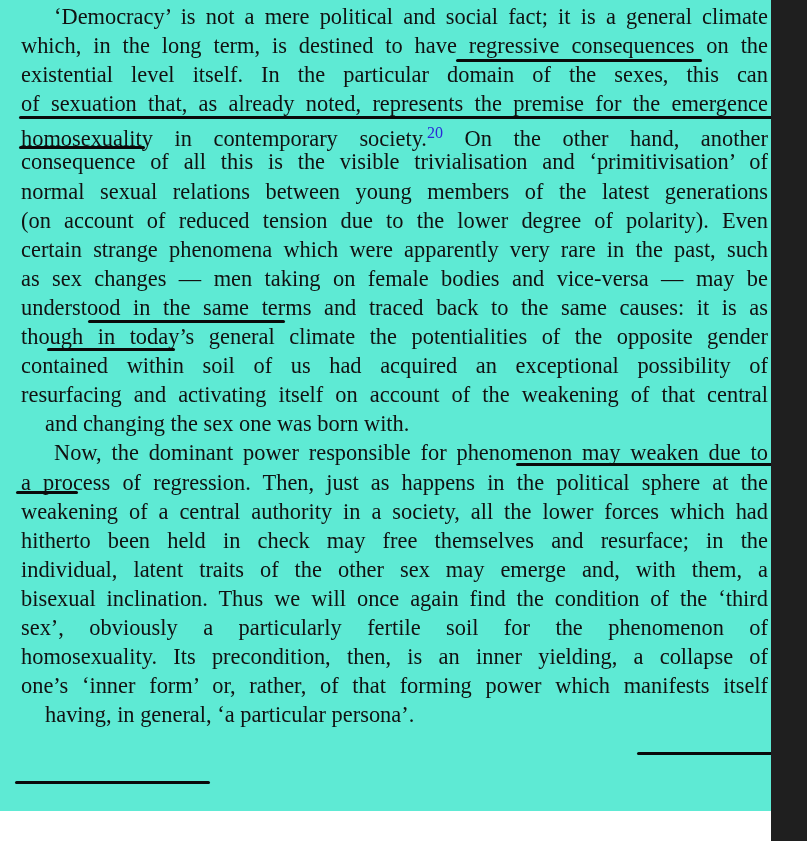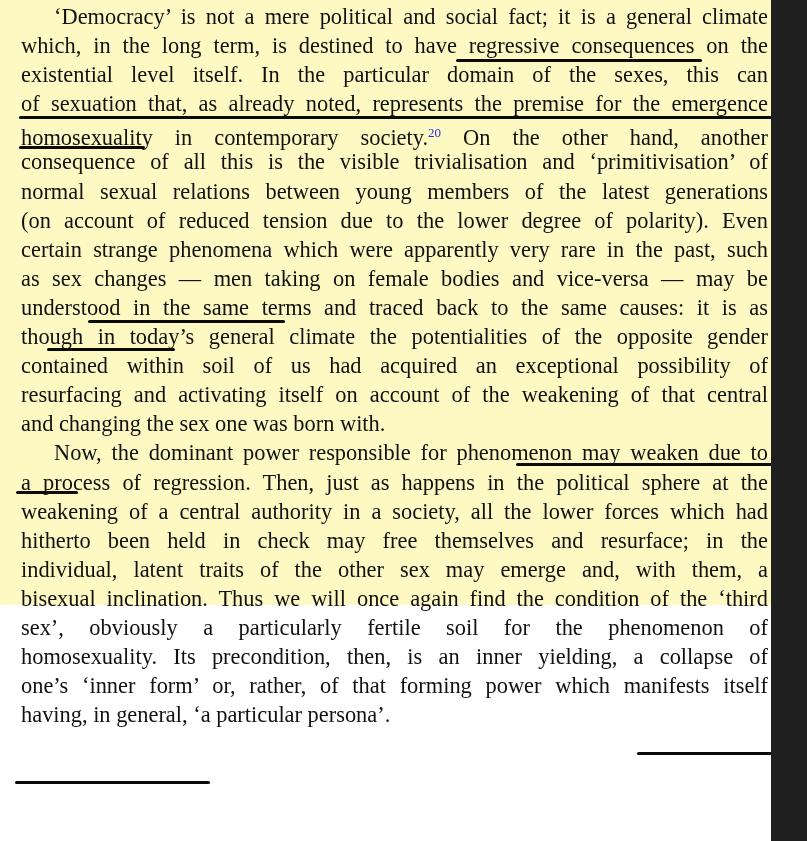--- a/index.html
+++ b/index.html
@@ -3,39 +3,39 @@
 <meta charset="utf-8">
 <style>
   html, body { margin: 0; padding: 0; }
   body {
     width: 807px; height: 841px; overflow: hidden;
     background: #ffffff; position: relative;
     font-family: "Liberation Serif", "DejaVu Serif", serif;
     color: #111111;
   }
   .page {
-    position: absolute; left: 0; top: 0; width: 771px; height: 605px;
-    background: #fef9c3;
+    position: absolute; left: 0; top: 0; width: 771px; height: 811px;
+    background: #5eead4;
   }
   .right-strip {
     position: absolute; left: 771px; top: 0; width: 36px; height: 841px;
     background: #1f1f1f;
   }
   .text {
     position: absolute; left: 21px; top: 2px; width: 747px;
     font-size: 22.4px; line-height: 29.1px;
     text-align: justify;
   }
   .line {
     display: block; height: 29.1px; white-space: nowrap;
     text-align: justify; text-align-last: justify; position: relative;
   }
-  .line.last { text-align-last: left; }
+  .line.last { text-align-last: left; margin-left: 24px; }
   .line.indent { padding-left: 33px; }
-  .fn { color: #2a2ad8; font-size: 13px; vertical-align: 8px; }
+  .fn { color: #2a2ad8; font-size: 16px; vertical-align: 8px; }
   .ul {
     position: absolute; height: 3px; background: #0a0a0a; border-radius: 2px;
   }
 </style>
 </head>
 <body>
 
 <div class="page">
   <div class="text">
 

